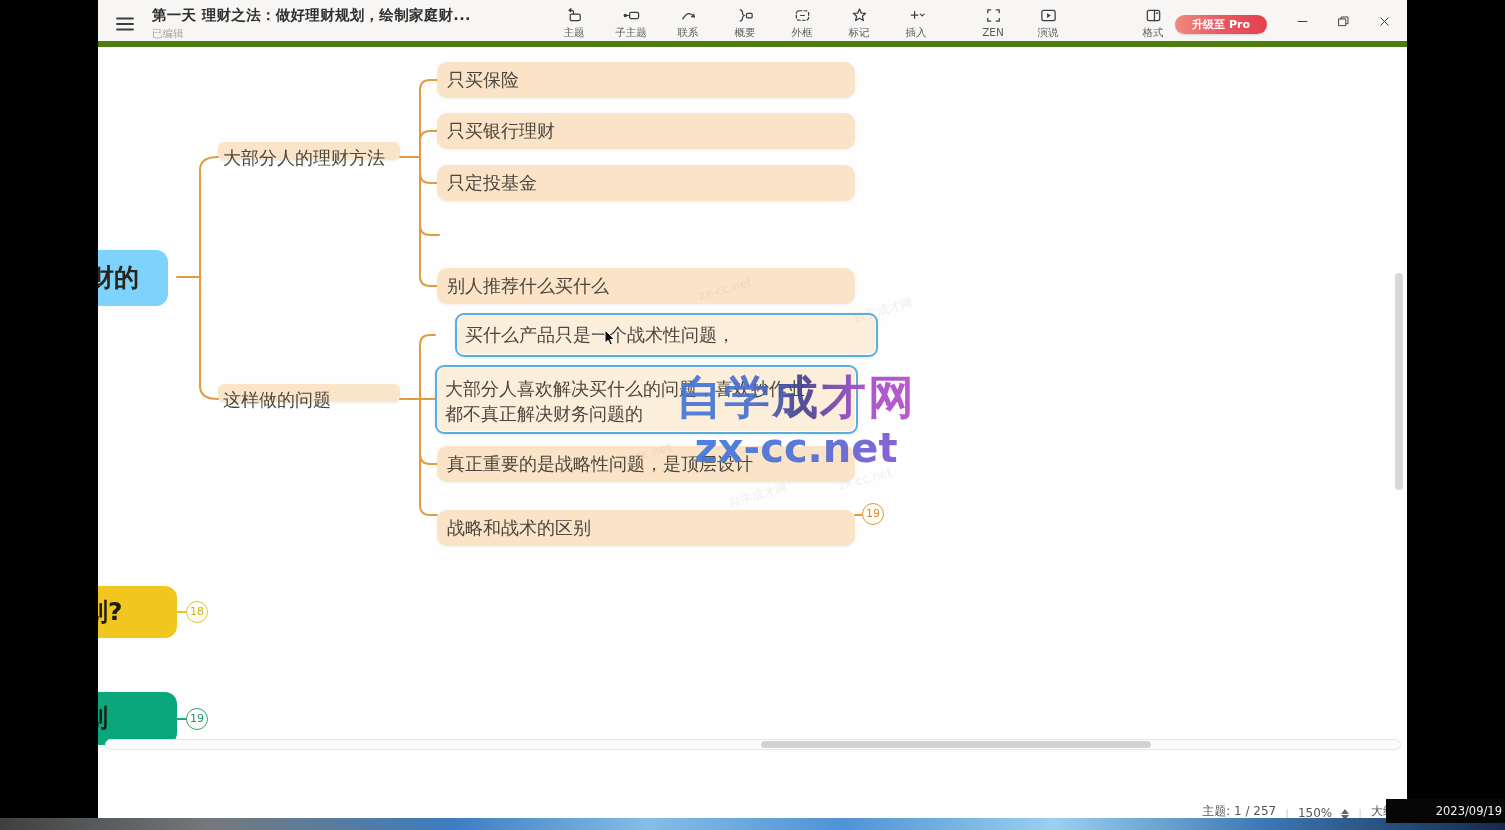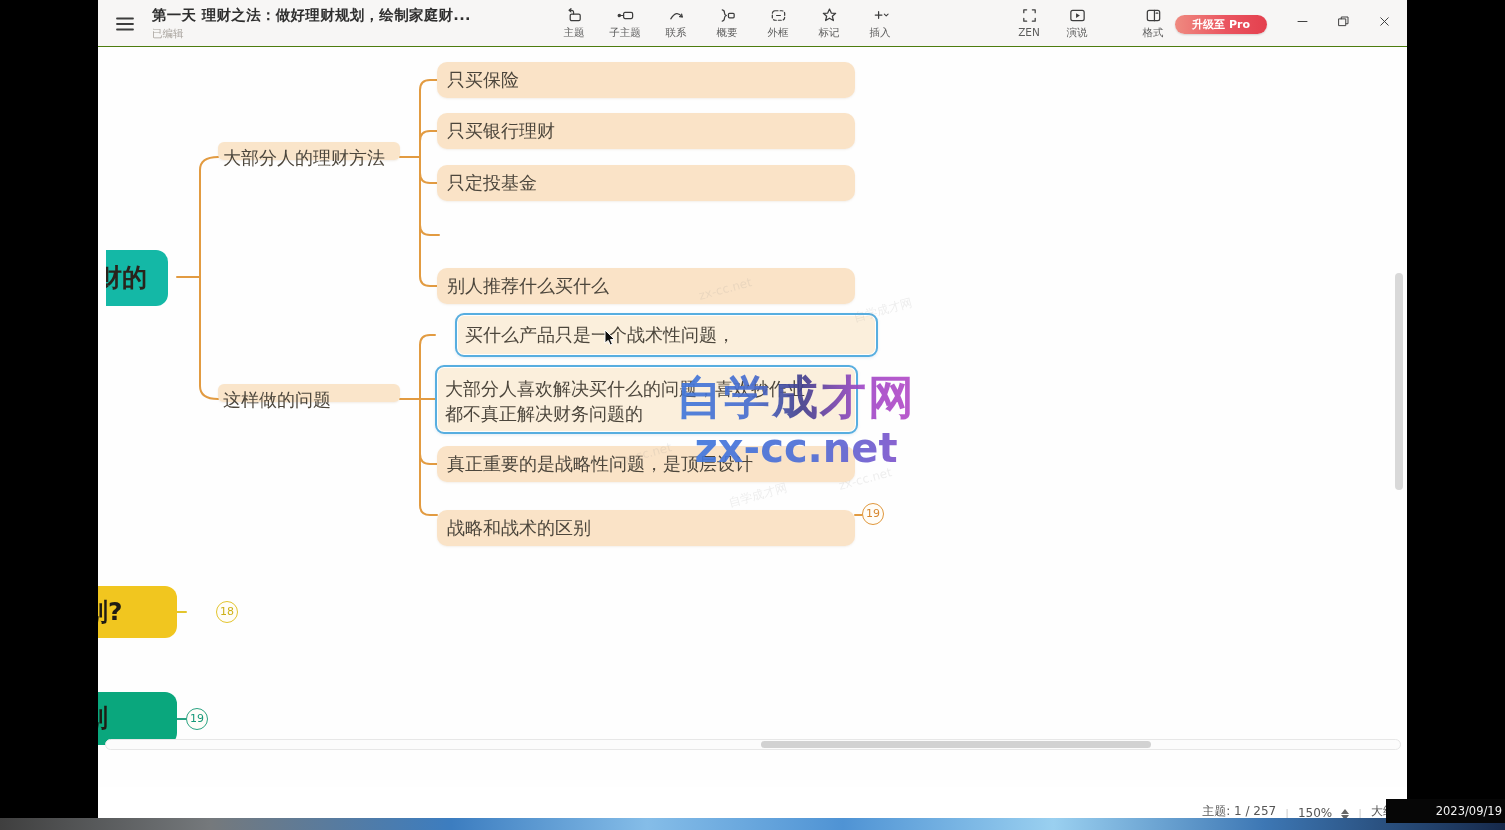--- a/index.html
+++ b/index.html
@@ -4,47 +4,47 @@
 <style>
   * { margin:0; padding:0; box-sizing:border-box; }
   html,body { width:1505px; height:830px; background:#000; overflow:hidden;
               font-family:"DejaVu Sans","Liberation Sans",sans-serif; }
 
   .app-window { position:absolute; left:98px; top:0; width:1309px; height:818px;
                 background:#fff; overflow:hidden; }
 
   
   .titlebar { position:absolute; left:0; top:0; width:100%; height:47px;
-              background:#f7f6f5; border-bottom:1px solid #4d7c0f; }
+              background:#f7f6f5; border-bottom:6px solid #4d7c0f; }
   .hamburger { position:absolute; left:16px; top:14px; width:22px; height:20px; cursor:pointer; }
   .title-block { position:absolute; left:54px; top:6px; }
   .doc-title { font-size:14.5px; font-weight:bold; color:#2f2f2f; letter-spacing:.3px; }
   .doc-status { font-size:10.5px; color:#a8a39d; margin-top:2px; }
-  .tools { position:absolute; left:455px; top:6px; display:flex; gap:9px; }
+  .tools { position:absolute; left:455px; top:6px; display:flex; gap:15px; }
   .tool { width:42px; display:flex; flex-direction:column; align-items:center; cursor:pointer; }
   .tool svg { width:19px; height:19px; }
   .tool .tlabel { font-size:10.5px; color:#5c5c5c; margin-top:1px; white-space:nowrap; }
-  .tools-right { position:absolute; left:910px; top:6px; display:flex; gap:6px; }
+  .tools-right { position:absolute; left:874px; top:6px; display:flex; gap:13px; }
   .tool-format { position:absolute; left:1034px; top:6px; }
   svg.icon-stroke { fill:none; stroke:#3d3d3d; stroke-width:1.3; stroke-linecap:round; stroke-linejoin:round; }
   .upgrade-btn { position:absolute; left:1077px; top:15px; width:92px; height:19px;
                  border:none; border-radius:10px; cursor:pointer;
                  background:linear-gradient(90deg,#ef8a80 0%,#ea5560 55%,#e4404e 100%);
                  color:#fff; font-size:11px; font-weight:bold; line-height:19px; text-align:center;
                  box-shadow:0 1px 2px rgba(0,0,0,.15); font-family:inherit; }
   .win-controls { position:absolute; left:1190px; top:8px; display:flex; gap:13px; }
   .win-btn { width:28px; height:26px; display:flex; align-items:center; justify-content:center;
              color:#444; cursor:pointer; }
 
   
   .canvas { position:absolute; left:0; top:47px; width:100%; height:740px; background:#fefefe; }
   .connectors { position:absolute; left:0; top:-47px; width:1309px; height:830px; pointer-events:none; }
 
   .mm-node { position:absolute; white-space:nowrap; }
-  .root-node { left:8px; top:203px; width:62px; height:56px; background:#14b8a6;
+  .root-node { left:0; top:203px; width:70px; height:56px; background:#7dd3fc;
                border-radius:0 12px 12px 0; overflow:hidden; cursor:pointer;
                font-size:25px; font-weight:bold; color:#29231c; line-height:56px; }
   .root-node .clip { display:inline-block; margin-left:-9px; }
   .side-node { left:0; width:79px; height:52px; border-radius:0 12px 12px 0; overflow:hidden;
                cursor:pointer; font-size:25px; font-weight:bold; color:#1e1b14; line-height:52px; }
   .side-node .clip { display:inline-block; margin-left:-15px; }
   .yellow-node { top:539px; background:#f1c61f; }
   .green-node { top:645px; height:53px; background:#0aa77d; }
 
   .branch-node { width:182px; height:18px; background:#fae5ca; border-radius:6px;
@@ -52,21 +52,21 @@
                  cursor:pointer; box-shadow:0 1px 2px rgba(150,110,60,.12); }
   .child-node { width:418px; height:36px; background:#fae3c7; border-radius:10px;
                 font-size:18px; color:#4c463c; line-height:36px; padding-left:10px;
                 cursor:pointer; box-shadow:0 1px 2px rgba(150,110,60,.10); }
   .selected-node { width:423px; background:#fbefdc; border:2px solid #57aee0; border-radius:9px;
                    font-size:18px; color:#4c463c; cursor:pointer;
                    box-shadow:0 0 0 1px rgba(255,255,255,.9) inset, 0 1px 3px rgba(90,150,200,.18); }
   .badge { position:absolute; width:22px; height:22px; border-radius:50%; background:#fffdf8;
            font-size:11px; text-align:center; line-height:20px; cursor:pointer; }
   .badge-orange { border:1.5px solid #e0973c; color:#d8882f; }
-  .badge-yellow { border:1.5px solid #e3c52e; color:#cdb017;margin-left:30px; }
+  .badge-yellow { border:1.5px solid #e3c52e; color:#cdb017; }
   .badge-green  { border:1.5px solid #2aa383; color:#149878; }
 
   
   .watermark { position:absolute; left:548px; top:320px; width:300px; text-align:center;
                pointer-events:none; z-index:30; }
   .wm-line1 { font-size:46px; font-weight:bold; letter-spacing:2px;
               background:linear-gradient(90deg,#3f7de0 0%,#4a6fd0 35%,#44418e 52%,#a14bc8 72%,#c24fc8 100%);
               -webkit-background-clip:text; background-clip:text; color:transparent; opacity:.92; }
   .wm-line2 { font-size:40px; font-weight:bold; margin-top:-4px;
               background:linear-gradient(90deg,#3b7ce0 0%,#4f6ed6 55%,#9a4ac8 100%);

